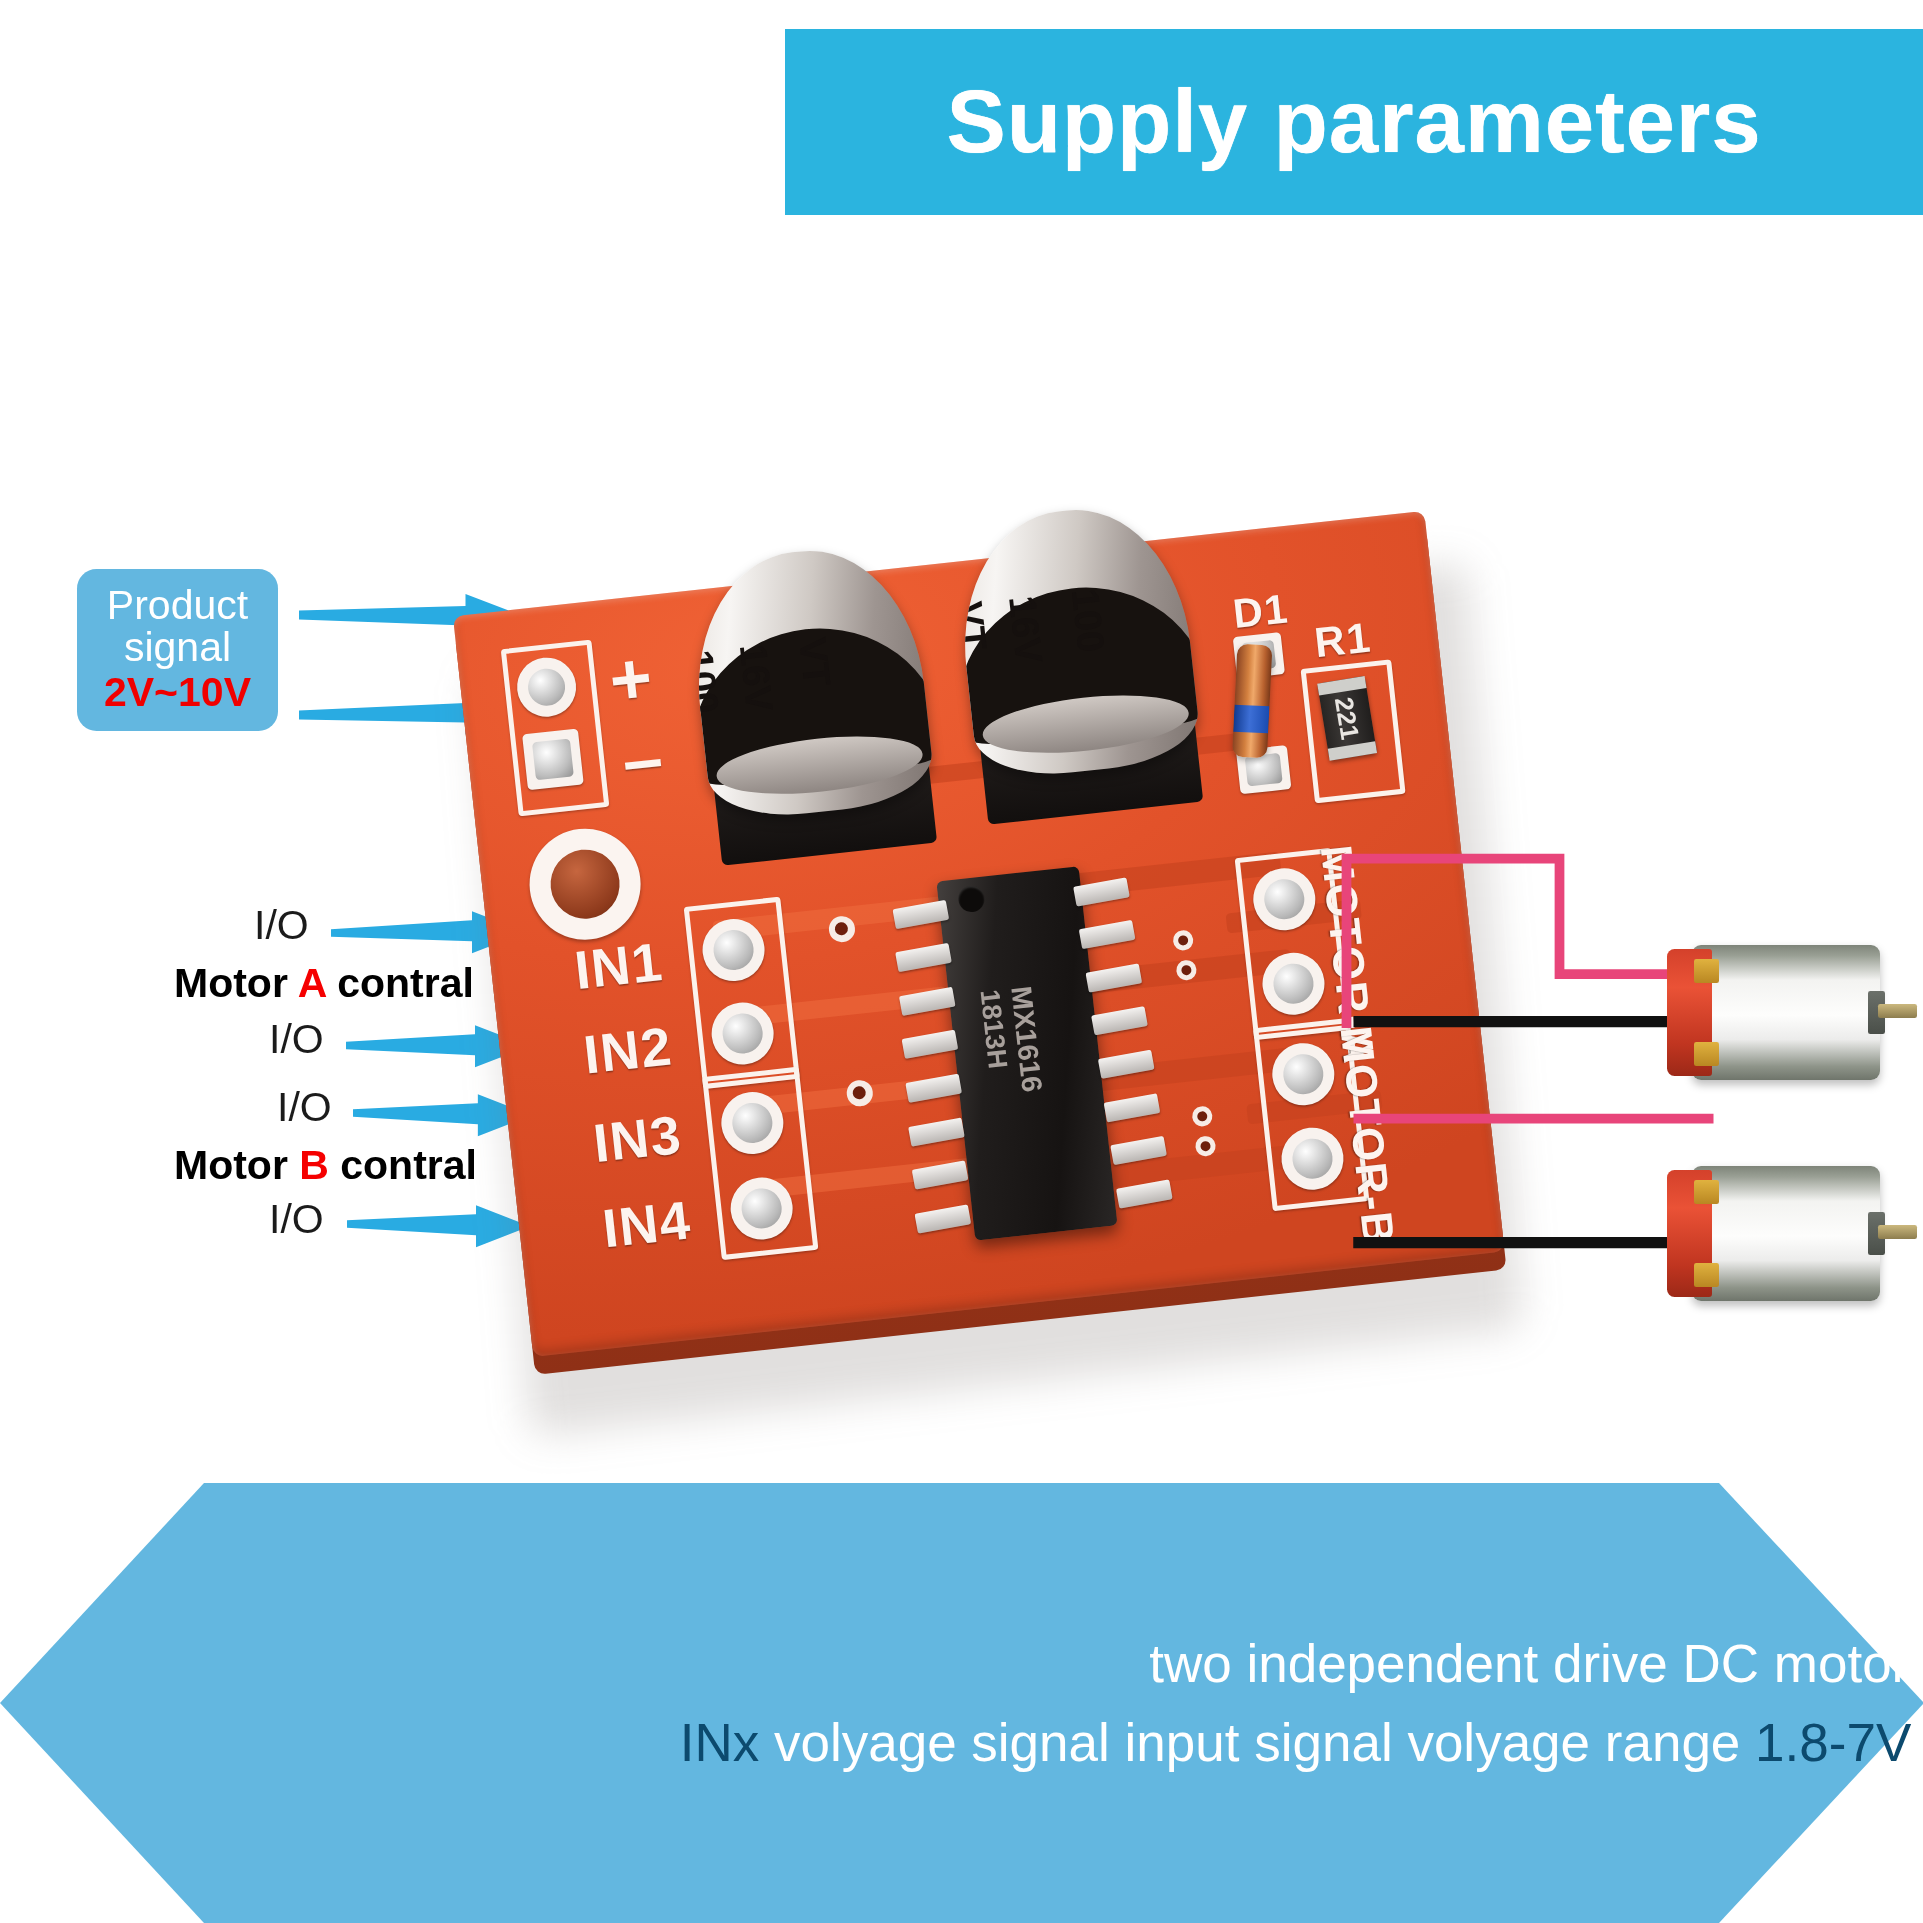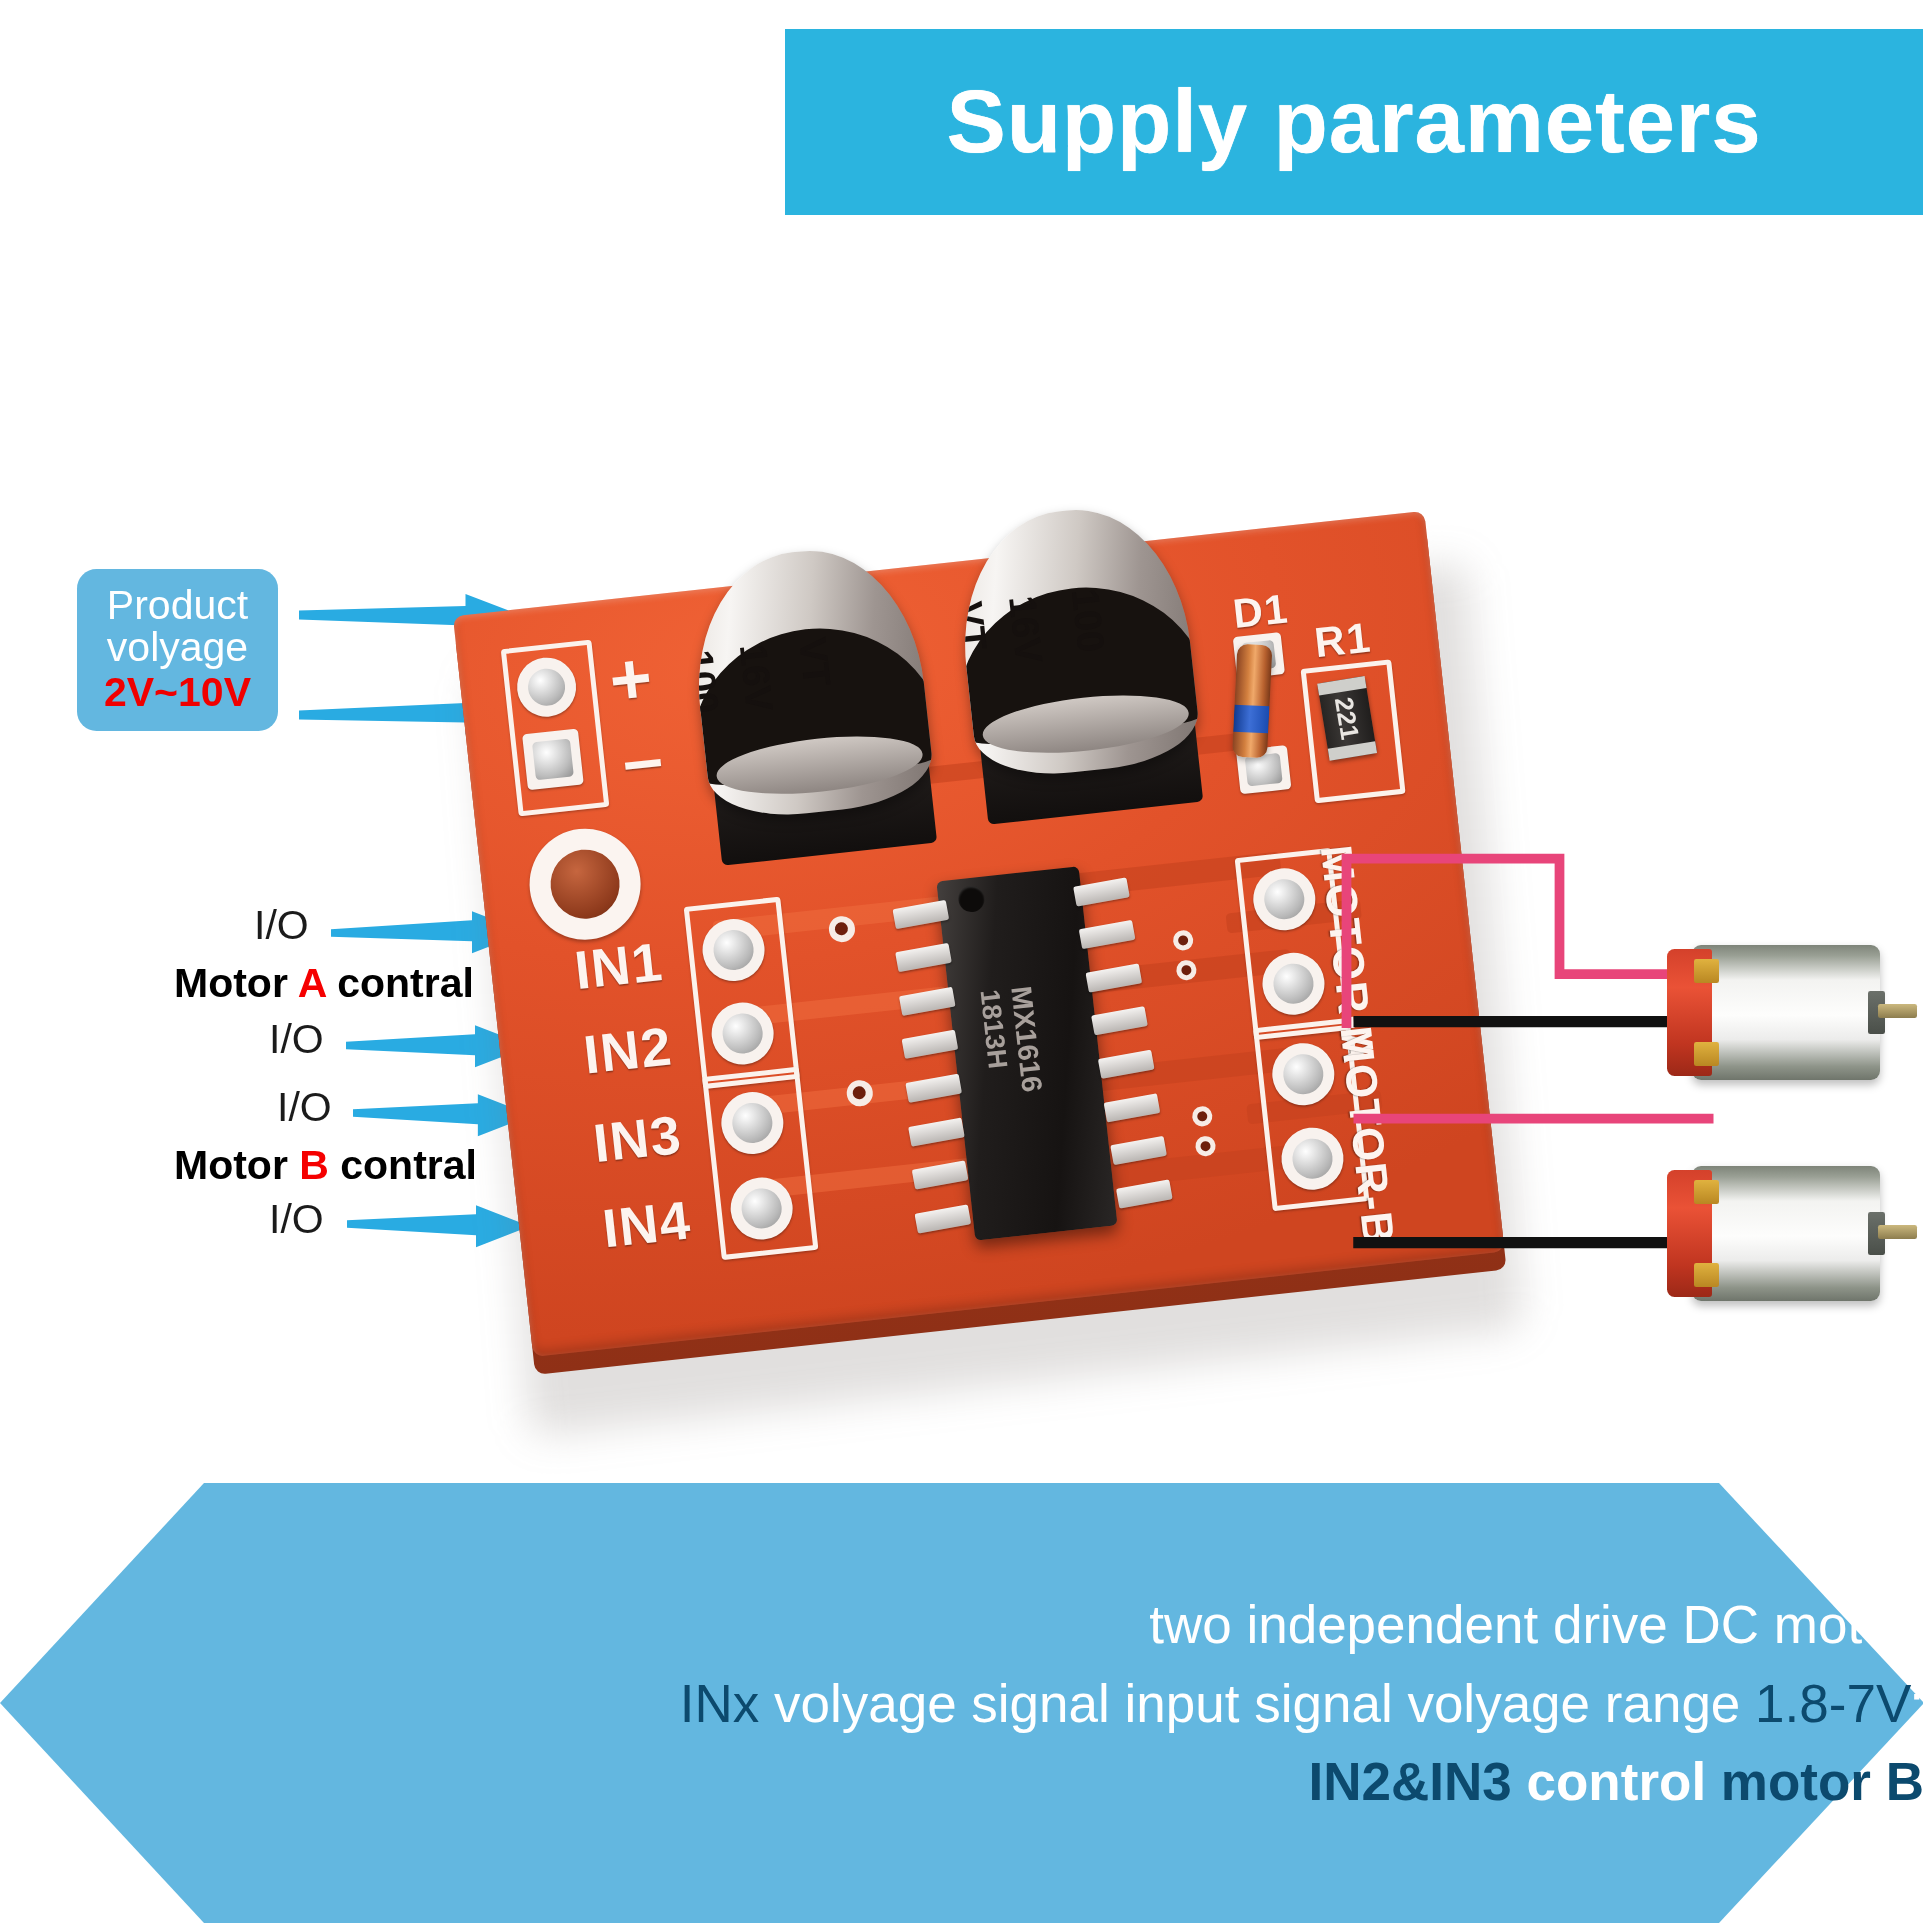--- a/index.html
+++ b/index.html
@@ -139,21 +139,21 @@
 </style>
 </head>
 <body>
 
 <div id="top-banner">
   <div class="ttl">Supply parameters</div>
 </div>
 
 <div id="supply-box">
   <div class="l1">Product</div>
-  <div class="l2">volyage</div>
+  <div class="l2">signal</div>
   <div class="l3">2V~10V</div>
 </div>
 
 <div class="arw" style="left:299px;top:594px;">
   <svg width="225" height="45" viewBox="0 0 300 60">
       <path d="M0,22 L222,16 L222,0 L300,30 L222,58 L222,42 L0,34 Z" fill="#29ABE2"></path>
     </svg>
 </div>
 <div class="arw" style="left:299px;top:691px;">
   <svg width="225" height="45" viewBox="0 0 300 60">
@@ -389,16 +389,15 @@
   <div class="term" style="top:72%;"></div>
   <div class="hub"></div>
   <div class="shaft"></div>
 </div>
 
 <div id="bottom-banner">
   <div class="hex"></div>
   <div class="lines">
     <div class="bl">two independent drive DC motor;</div>
     <div class="bl"><span class="r">INx</span><span> volyage signal input signal volyage range </span><span class="r">1.8-7V</span><span>;</span></div>
-    <div class="bl b"><span class="r">IN2&amp;IN3</span><span> control </span><span class="r">motor B</span></div>
   </div>
 </div>
 
 
 </body></html>

